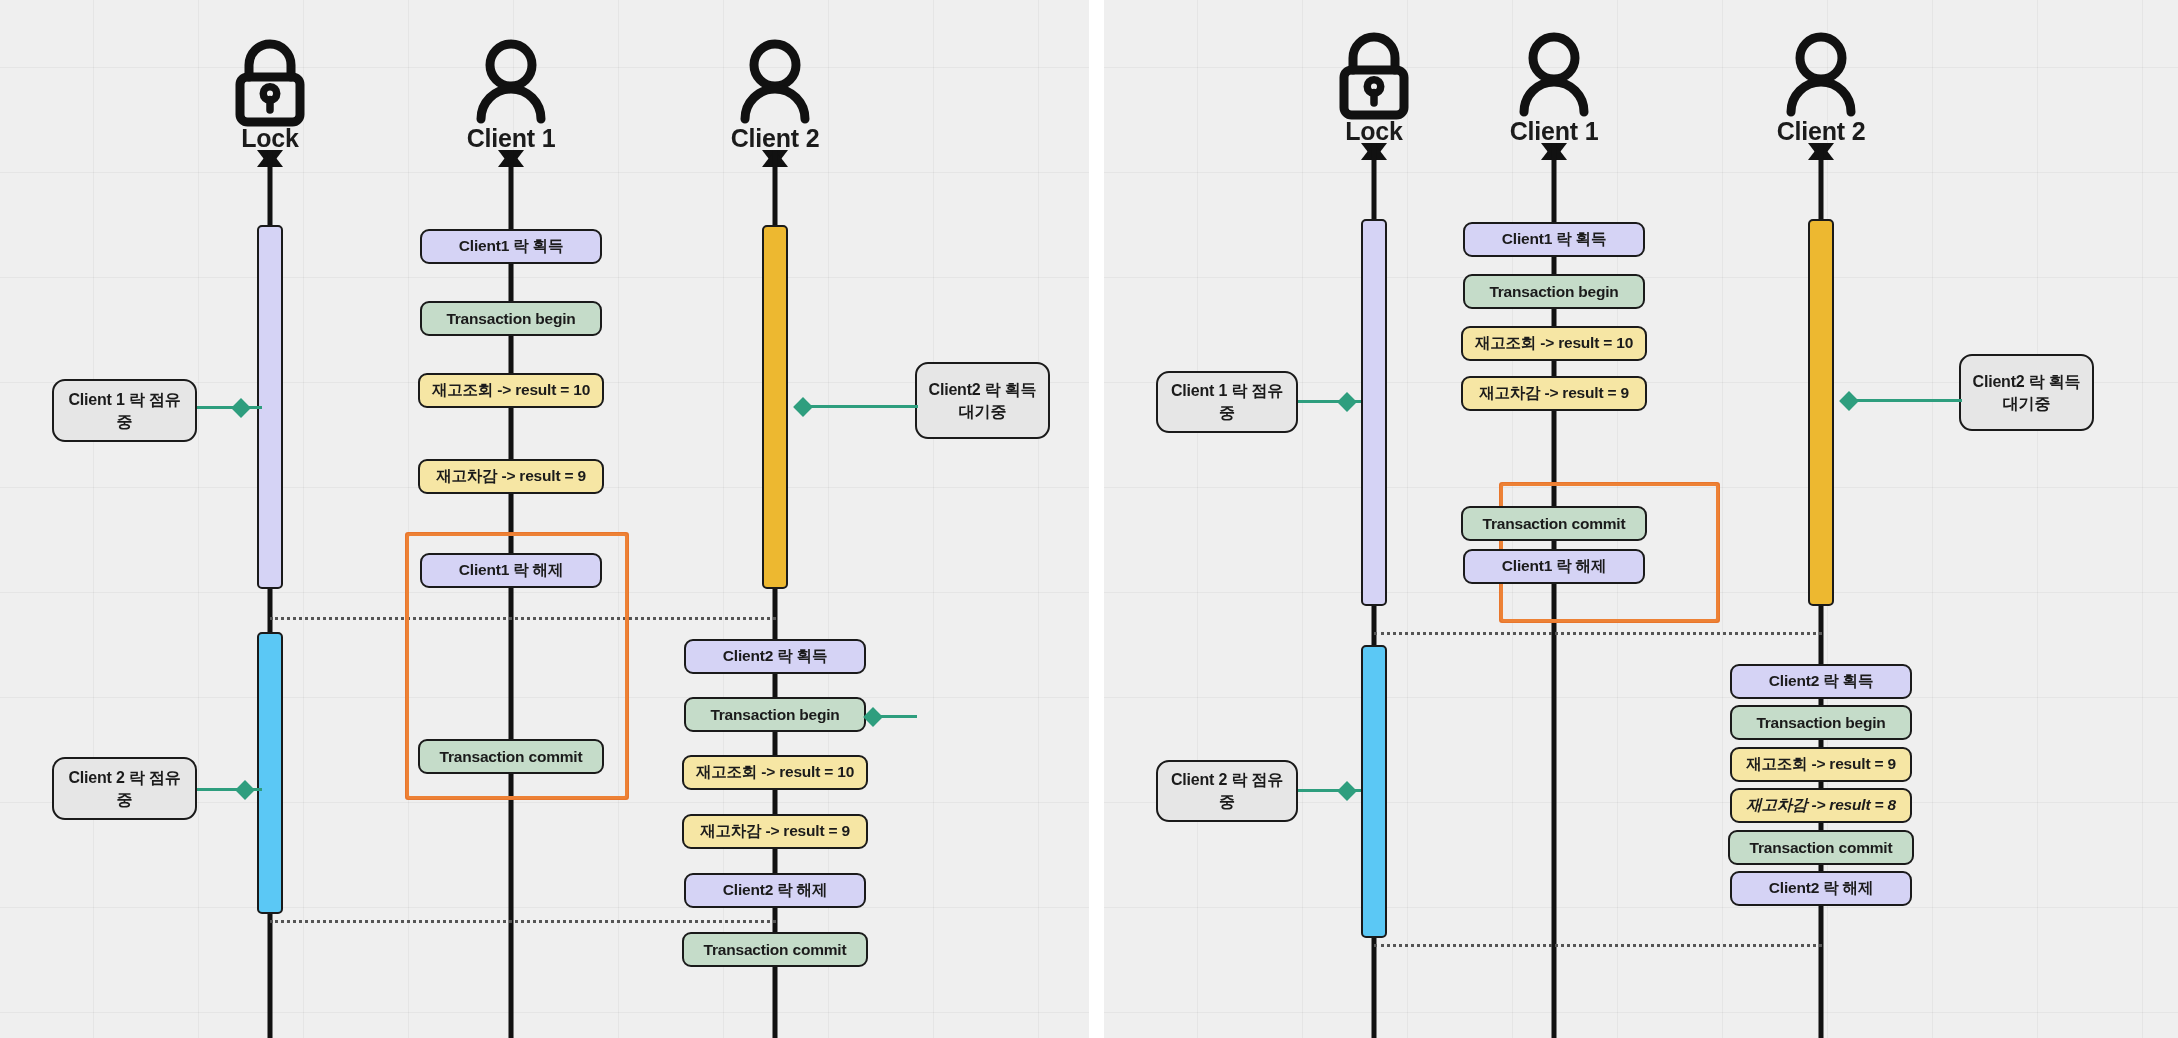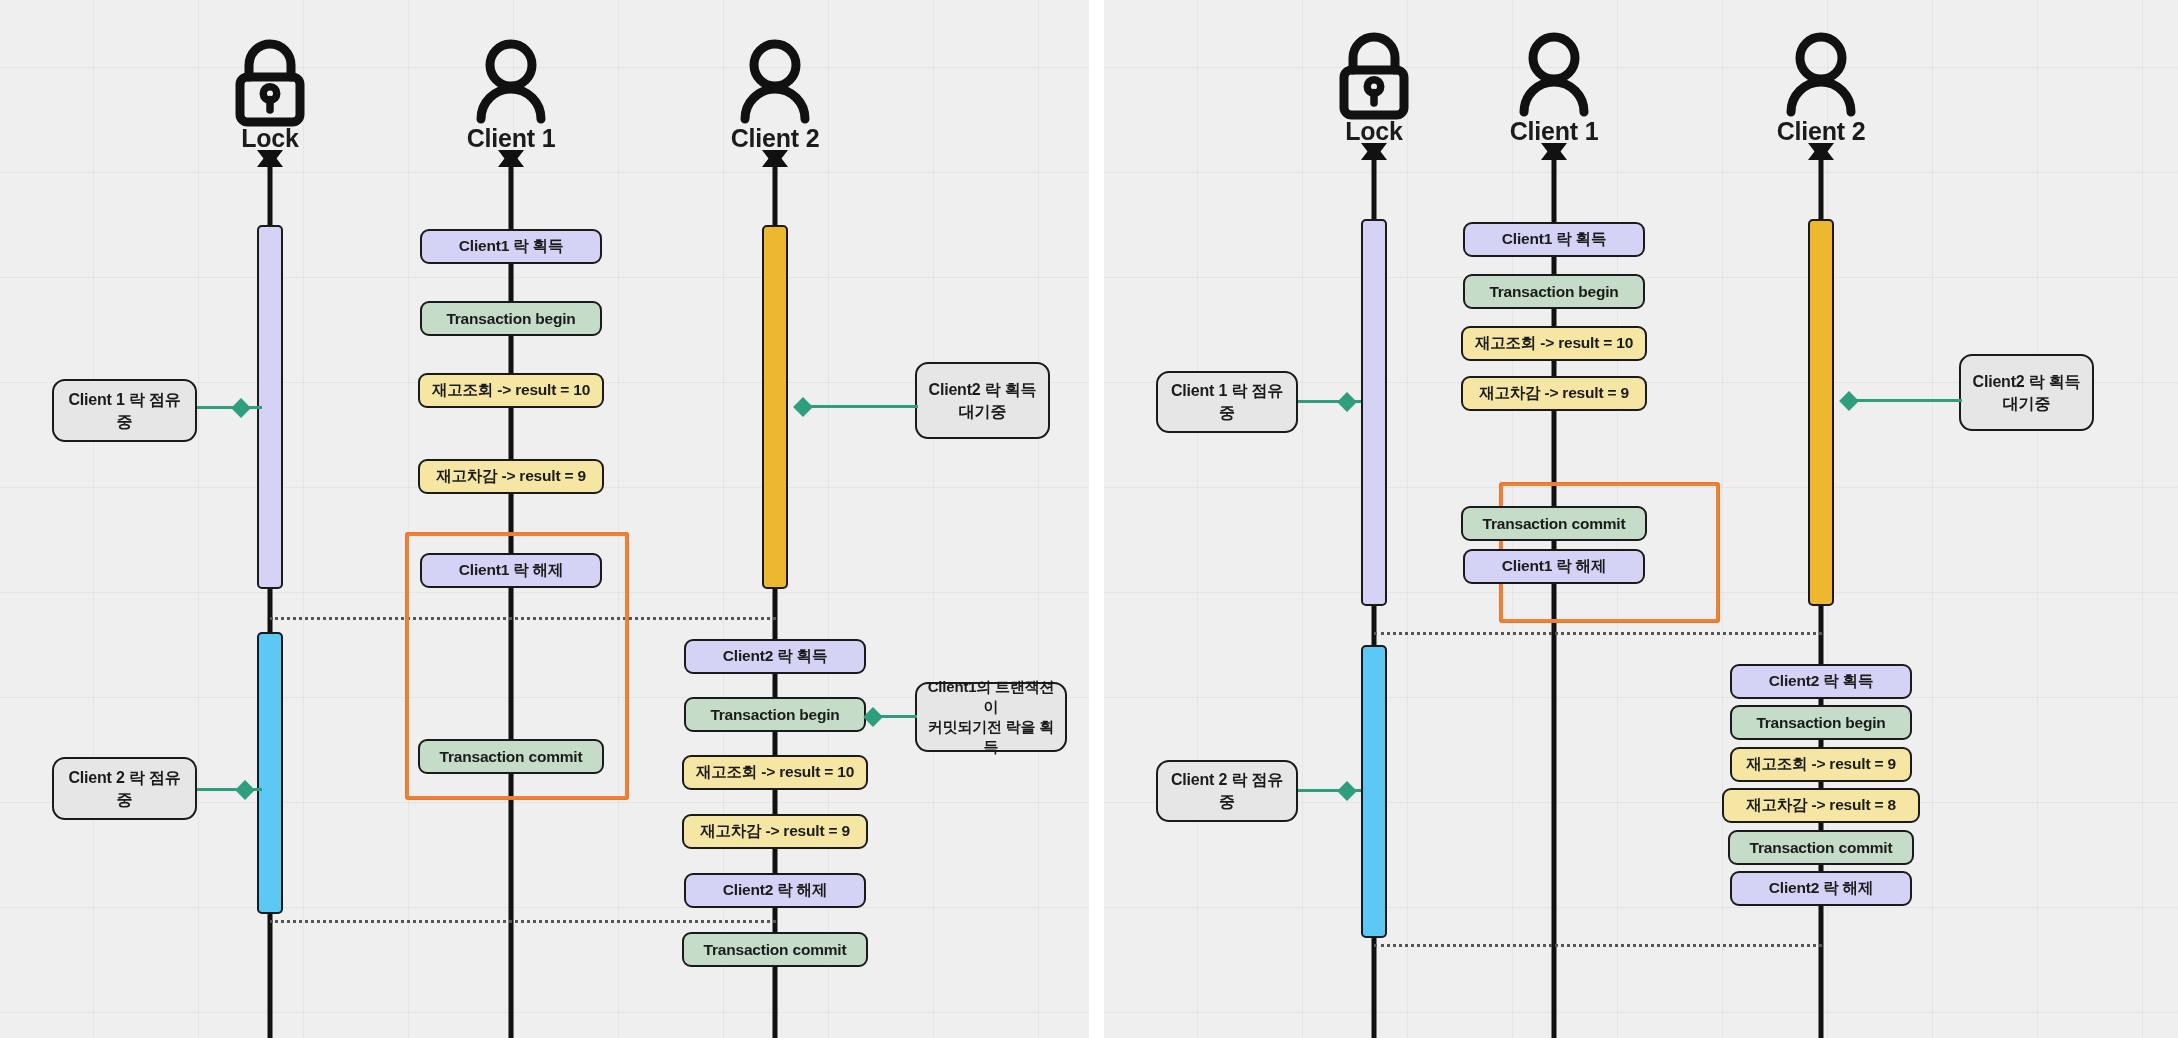--- a/index.html
+++ b/index.html
@@ -131,22 +131,20 @@
 
     <div class="note" style="left:52px;top:379px;width:145px;height:63px;">Client 1 락 점유중</div>
     <div class="note-line" style="left:197px;top:406px;width:65px;"></div>
     <div class="note-diamond" style="left:241px;top:408px;"></div>
 
     <div class="note" style="left:915px;top:362px;width:135px;height:77px;white-space:pre-line;">Client2 락 획득
 대기중</div>
     <div class="note-line" style="left:800px;top:405px;width:118px;"></div>
     <div class="note-diamond" style="left:803px;top:407px;"></div>
 
-    <div class="note" style="left:915px;top:682px;width:152px;height:70px;white-space:pre-line;font-size:15px;">Client1의 트랜잭션이
-커밋되기전 락을 획득</div>
     <div class="note-line" style="left:872px;top:715px;width:45px;"></div>
     <div class="note-diamond" style="left:873px;top:717px;"></div>
 
     <div class="note" style="left:52px;top:757px;width:145px;height:63px;">Client 2 락 점유중</div>
     <div class="note-line" style="left:197px;top:788px;width:65px;"></div>
     <div class="note-diamond" style="left:245px;top:790px;"></div>
   </div>
 
   <div class="panel panel-right">
 
@@ -196,21 +194,21 @@
     <div class="msgbox msg-lock" style="left:450px;top:222px;width:182px;height:35px;">Client1 락 획득</div>
     <div class="msgbox msg-tx" style="left:450px;top:274px;width:182px;height:35px;">Transaction begin</div>
     <div class="msgbox msg-db" style="left:450px;top:326px;width:186px;height:35px;">재고조회 -&gt; result = 10</div>
     <div class="msgbox msg-db" style="left:450px;top:376px;width:186px;height:35px;">재고차감 -&gt; result = 9</div>
     <div class="msgbox msg-tx" style="left:450px;top:506px;width:186px;height:35px;">Transaction commit</div>
     <div class="msgbox msg-lock" style="left:450px;top:549px;width:182px;height:35px;">Client1 락 해제</div>
 
     <div class="msgbox msg-lock" style="left:717px;top:664px;width:182px;height:35px;">Client2 락 획득</div>
     <div class="msgbox msg-tx" style="left:717px;top:705px;width:182px;height:35px;">Transaction begin</div>
     <div class="msgbox msg-db" style="left:717px;top:747px;width:182px;height:35px;">재고조회 -&gt; result = 9</div>
-    <div class="msgbox msg-db" style="left:717px;top:788px;width:198px;height:35px;">재고차감 -&gt; result = 8</div>
+    <div class="msgbox msg-db" style="left:717px;top:788px;width:182px;height:35px;font-style:italic;">재고차감 -&gt; result = 8</div>
     <div class="msgbox msg-tx" style="left:717px;top:830px;width:186px;height:35px;">Transaction commit</div>
     <div class="msgbox msg-lock" style="left:717px;top:871px;width:182px;height:35px;">Client2 락 해제</div>
 
     <div class="note" style="left:52px;top:371px;width:142px;height:62px;">Client 1 락 점유중</div>
     <div class="note-line" style="left:194px;top:400px;width:63px;"></div>
     <div class="note-diamond" style="left:243px;top:402px;"></div>
 
     <div class="note" style="left:855px;top:354px;width:135px;height:77px;white-space:pre-line;">Client2 락 획득
 대기중</div>
     <div class="note-line" style="left:742px;top:399px;width:116px;"></div>

